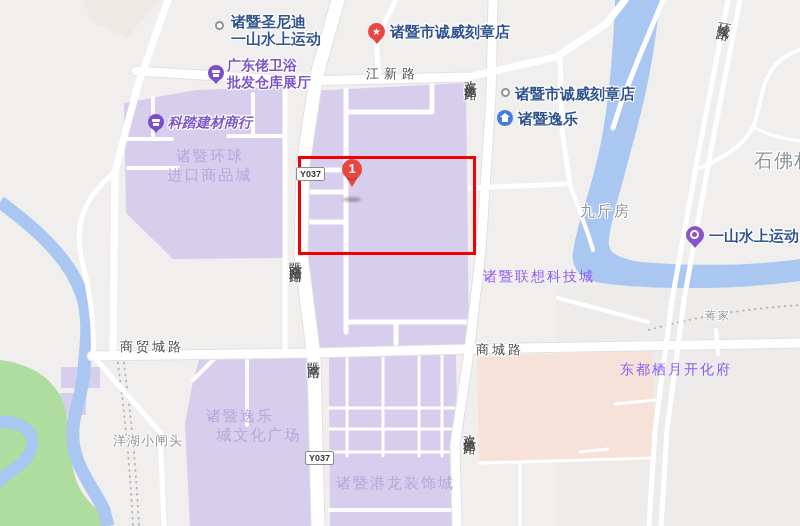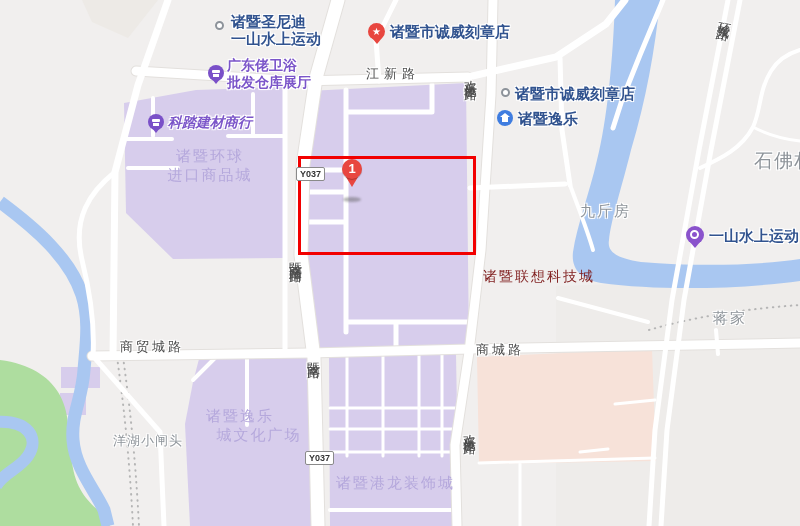--- a/index.html
+++ b/index.html
@@ -16,21 +16,21 @@
   .rc{stroke:#e3e0dd;fill:none;stroke-linecap:round;stroke-linejoin:round;}
   .dot{stroke:#b5b5b5;fill:none;stroke-linecap:round;stroke-dasharray:0.5 5.5;}
   .lbl{position:absolute;white-space:nowrap;line-height:1.15;}
   .halo{text-shadow:-1px -1px 0 #fff,1px -1px 0 #fff,-1px 1px 0 #fff,1px 1px 0 #fff,0 0 3px #fff;}
   .roadlbl{color:#4b4b4b;font-size:13px;}
   .vtext{writing-mode:vertical-rl;text-orientation:upright;letter-spacing:2px;}
   .bluePoi{color:#31538f;font-size:15px;font-weight:600;}
   .purplePoi{color:#7b55c9;font-size:14px;font-weight:700;}
   .areaLbl{color:#b5a8dc;font-size:15px;letter-spacing:2px;text-align:center;}
   .villageLbl{color:#8e949a;font-size:14px;letter-spacing:2px;}
-  .estateLbl{color:#7f1d1d;font-size:14px;letter-spacing:2px;}
+  .estateLbl{color:#8b5cf6;font-size:14px;letter-spacing:2px;}
   .badge{position:absolute;background:#fff;border:1px solid #8a8a8a;border-radius:2px;
     font-size:9px;font-weight:700;color:#333;padding:0 3px;line-height:12px;}
   .hlbox{position:absolute;left:298px;top:156px;width:172px;height:93px;border:3px solid #f20000;}
   .cicon{position:absolute;border-radius:50%;box-sizing:border-box;}
   .dotIcon{width:9px;height:9px;background:#fff;border:2px solid #8d939a;}
   .pinTail{position:absolute;width:0;height:0;border:5px solid transparent;}
   .glyphRect{position:absolute;left:4px;top:5px;width:8px;height:3px;background:#fff;border-radius:1px;}
   .glyphRect2{position:absolute;left:5px;top:9px;width:6px;height:3px;background:#fff;}
   .glyphRoof{position:absolute;left:3px;top:3px;width:0;height:0;
     border-left:5px solid transparent;border-right:5px solid transparent;border-bottom:4px solid #fff;}
@@ -161,23 +161,24 @@
     </div>
   <div class="pinTail" style="left:152px;top:128px;border:4px solid transparent;border-top:5px solid #7a50c8;"></div>
   <div class="lbl purplePoi halo" style="left:168px;top:114px;font-style:italic;">科踏建材商行</div>
 
   <div class="lbl areaLbl" style="left:160px;top:147px;width:100px;">诸暨环球</div>
   <div class="lbl areaLbl" style="left:152px;top:166px;width:116px;">进口商品城</div>
   <div class="lbl areaLbl" style="left:192px;top:407px;width:96px;">诸暨逸乐</div>
   <div class="lbl areaLbl" style="left:204px;top:426px;width:110px;">城文化广场</div>
   <div class="lbl areaLbl" style="left:336px;top:474px;">诸暨港龙装饰城</div>
   <div class="lbl estateLbl" style="left:483px;top:268px;">诸暨联想科技城</div>
+  <div class="lbl estateLbl" style="left:620px;top:361px;">东都栖月开化府</div>
 
   <div class="lbl villageLbl halo" style="left:580px;top:202px;font-size:15px;">九斤房</div>
   <div class="lbl villageLbl halo" style="left:754px;top:150px;font-size:19px;letter-spacing:1px;">石佛村</div>
-  <div class="lbl villageLbl halo" style="left:705px;top:309px;font-size:15px;margin-left:8px;">蒋家</div>
+  <div class="lbl villageLbl halo" style="left:705px;top:309px;font-size:11px;">蒋家</div>
   <div class="lbl villageLbl halo" style="left:113px;top:434px;font-size:13px;letter-spacing:1px;">洋湖小闸头</div>
 
   <div class="marker-shadow"></div>
   <div class="marker-tail"></div>
   <div class="marker-head">1</div>
 
 </div>
 
 </body></html>

